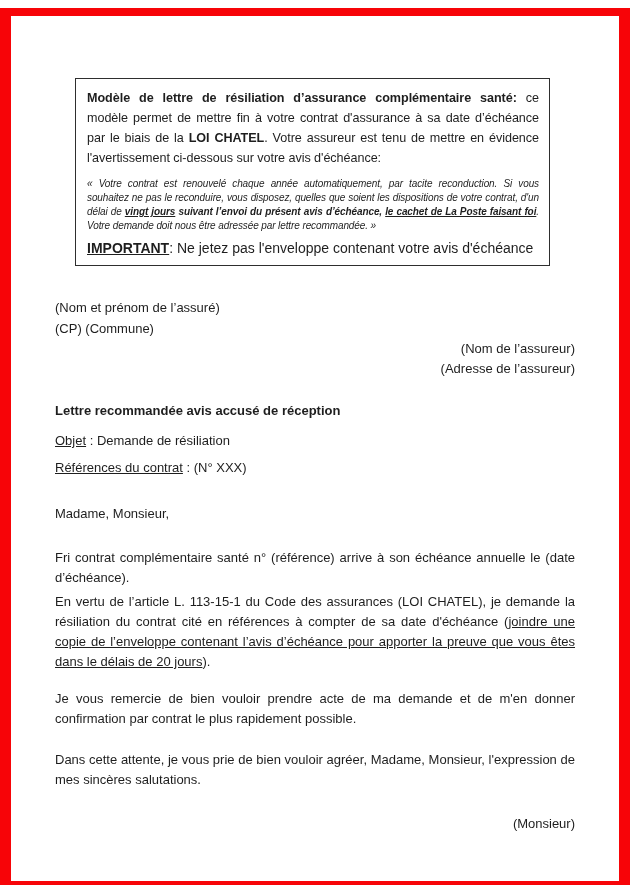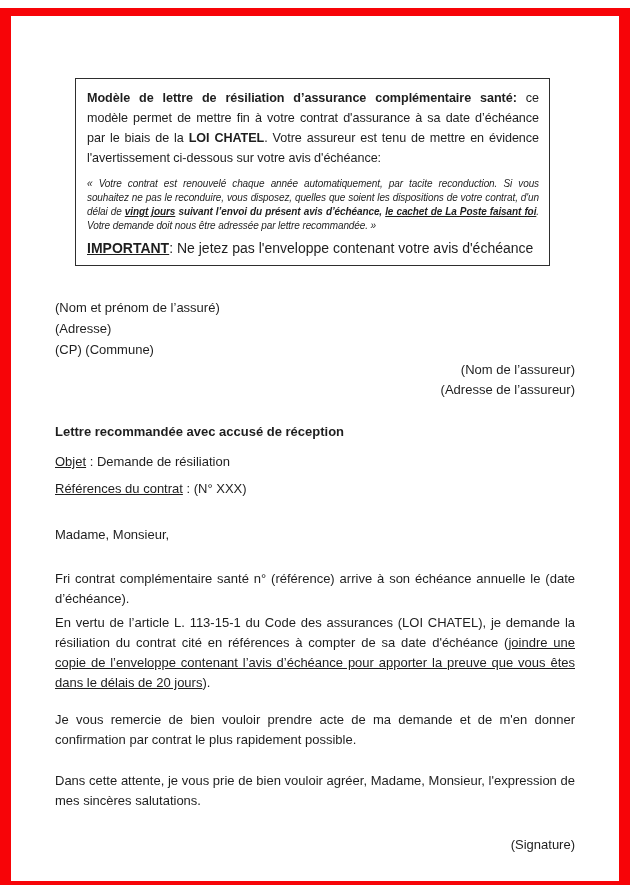--- a/index.html
+++ b/index.html
@@ -84,42 +84,41 @@
 
       <div class="notice-quote"><span>« Votre contrat est renouvelé chaque année automatiquement, par tacite reconduction. Si vous souhaitez ne pas le reconduire, vous disposez, quelles que soient les dispositions de votre contrat, d'un délai de </span><span class="bu">vingt jours</span><span class="b"> suivant l’envoi du présent avis d’échéance, </span><span class="bu">le cachet de La Poste faisant foi</span><span>. Votre demande doit nous être adressée par lettre recommandée. »</span></div>
 
       <div class="notice-important"><span class="label">IMPORTANT</span><span>: Ne jetez pas l'enveloppe contenant votre avis d'échéance</span></div>
     </div>
 
     <div class="content">
 
       <div class="sender">
         <div>(Nom et prénom de l’assuré)</div>
-        <div>(Adresse)</div>
         <div>(CP) (Commune)</div>
       </div>
 
       <div class="recipient">
         <div>(Nom de l’assureur)</div>
         <div>(Adresse de l’assureur)</div>
       </div>
 
-      <div class="heading">Lettre recommandée avec accusé de réception</div>
+      <div class="heading">Lettre recommandée avis accusé de réception</div>
 
       <div class="subject-line"><span class="underlined">Objet</span><span> : Demande de résiliation</span></div>
 
       <div class="reference-line"><span class="underlined">Références du contrat</span><span> : (N° XXX)</span></div>
 
       <div class="salutation">Madame, Monsieur,</div>
 
       <div class="para p1">Fri contrat complémentaire santé n° (référence) arrive à son échéance annuelle le (date d’échéance).</div>
 
       <div class="para p2"><span>En vertu de l’article L. 113-15-1 du Code des assurances (LOI CHATEL), je demande la résiliation du contrat cité en références à compter de sa date d'échéance (</span><span class="underlined">joindre une copie de l’enveloppe contenant l’avis d’échéance pour apporter la preuve que vous êtes dans le délais de 20 jours</span><span>).</span></div>
 
       <div class="para p3">Je vous remercie de bien vouloir prendre acte de ma demande et de m'en donner confirmation par contrat le plus rapidement possible.</div>
 
       <div class="para p4">Dans cette attente, je vous prie de bien vouloir agréer, Madame, Monsieur, l'expression de mes sincères salutations.</div>
 
-      <div class="signature">(Signature)</div>
+      <div class="signature">(Monsieur)</div>
 
     </div>
   </div>
 </div>
 
 </body></html>

